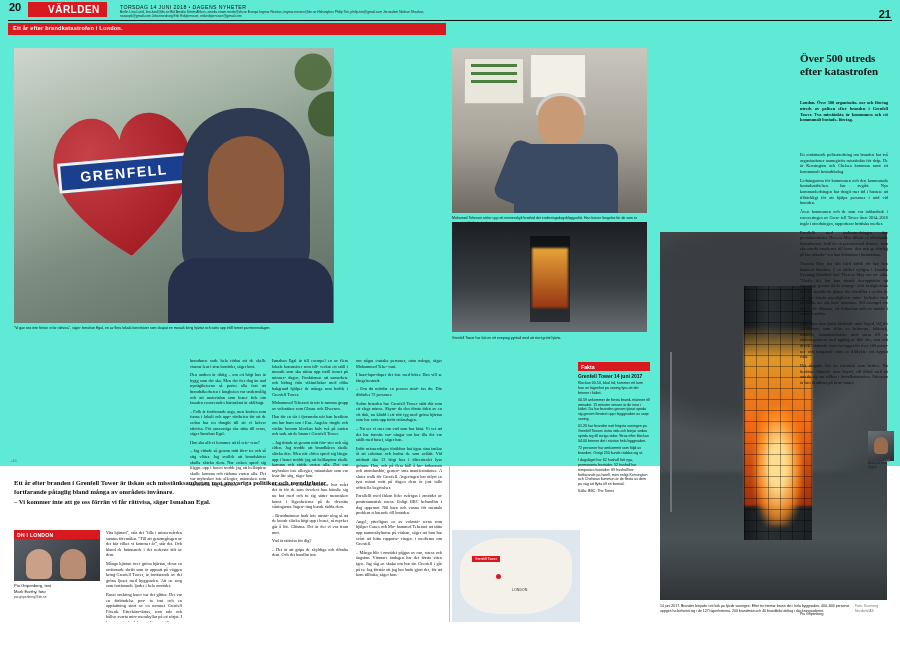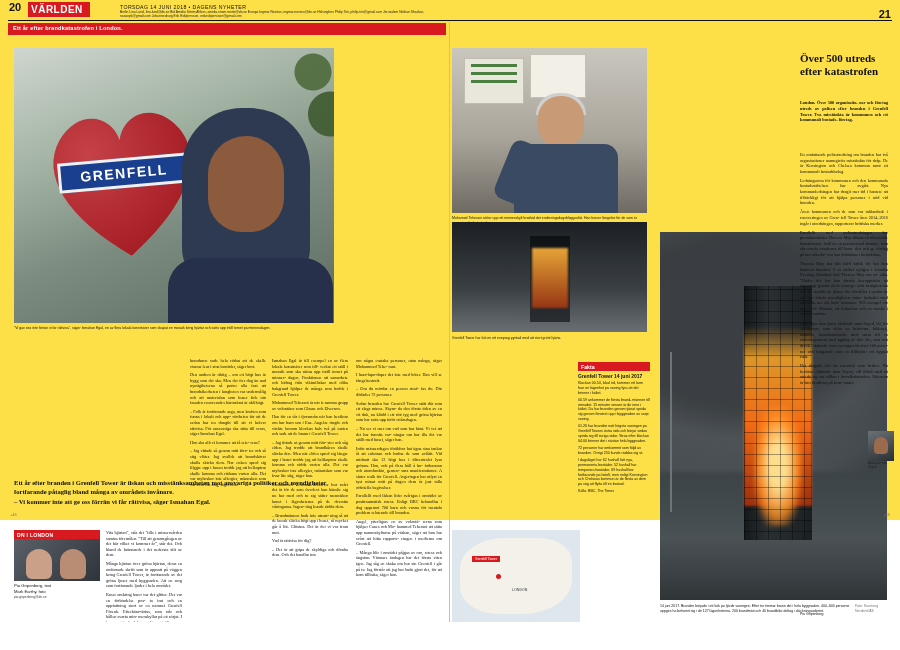--- a/index.html
+++ b/index.html
@@ -3,32 +3,32 @@
 <meta charset="utf-8">
 <style>
   * { box-sizing: border-box; }
   html, body { margin:0; padding:0; }
   body {
     width: 900px; height: 650px;
     background:#ffffff;
     font-family: "Liberation Serif", serif;
     overflow:hidden;
   }
-  .page { position:relative; width:900px; height:520px; background:#fde047; }
+  .page { position:relative; width:900px; height:466px; background:#5eead4; }
 
   
   .masthead { position:absolute; left:0; top:0; width:900px; height:22px; }
   .mh-left { position:absolute; left:0; top:0; width:450px; height:22px; }
   .mh-right { position:absolute; left:450px; top:0; width:450px; height:22px; }
   .pgnum { position:absolute; top:1px; font-family:"Liberation Sans", sans-serif; font-weight:bold; font-size:11px; color:#111; }
   .pgnum.l { left:9px; }
   .pgnum.r { right:9px;margin-top:7px; }
   .mh-section { position:absolute; left:28px; top:2px; background:#d81920; color:#fff;
      font-family:"Liberation Sans", sans-serif; font-weight:bold; font-size:10px;
-     letter-spacing:.5px; padding:2px 7px 2px 3px; }
+     letter-spacing:.5px; padding:2px 7px 2px 20px; }
   .mh-date { position:absolute; top:4px; font-family:"Liberation Sans", sans-serif;
      font-size:5.2px; letter-spacing:.4px; color:#111; }
   .mh-date.l { left:120px; }
   .mh-bureaus { position:absolute; top:10px; font-family:"Liberation Sans", sans-serif;
      font-size:3.3px; line-height:4.4px; color:#222; width:320px; }
   .mh-bureaus.l { left:120px; }
   .rule-top { position:absolute; left:8px; top:20px; width:884px; height:1px; background:#111; }
 
   
   .redband { position:absolute; left:8px; top:23px; width:438px; height:12px; background:#d81920; }

